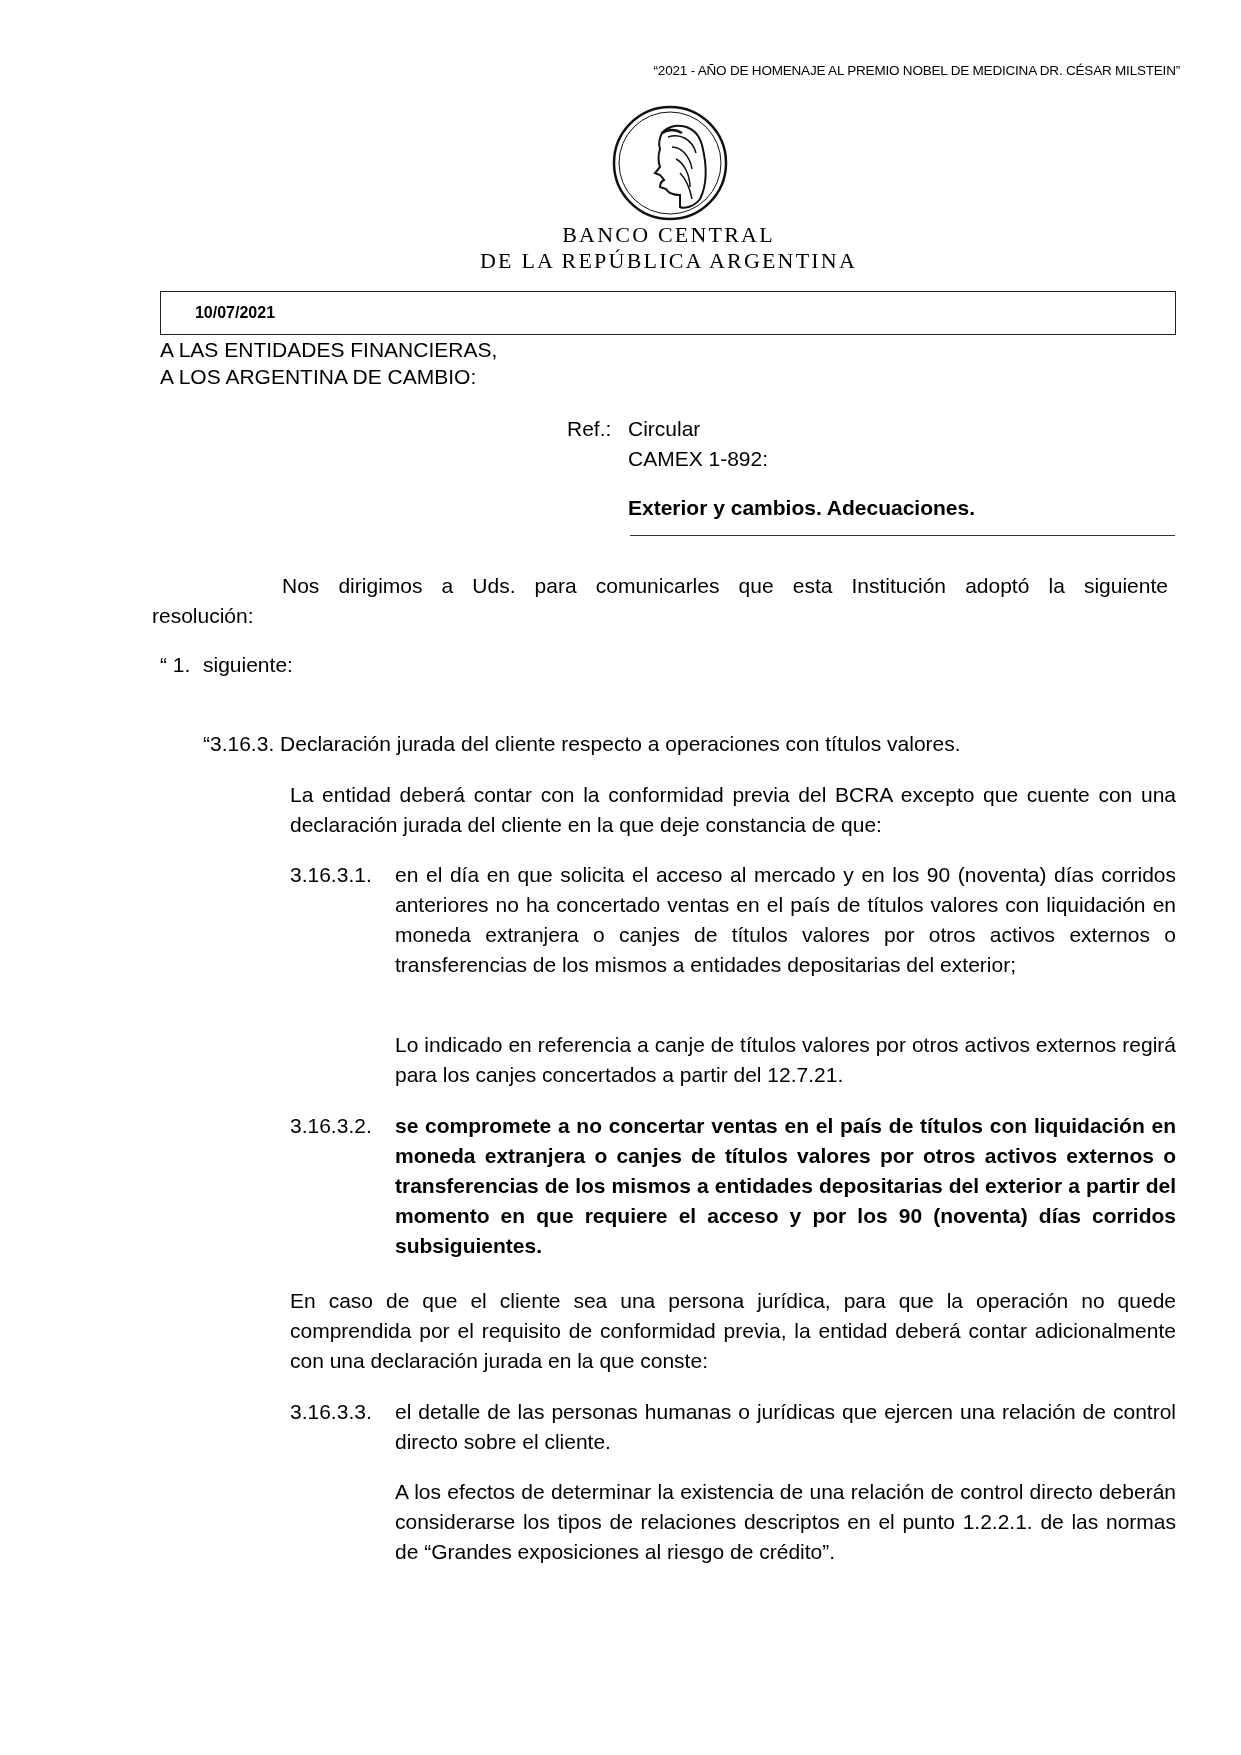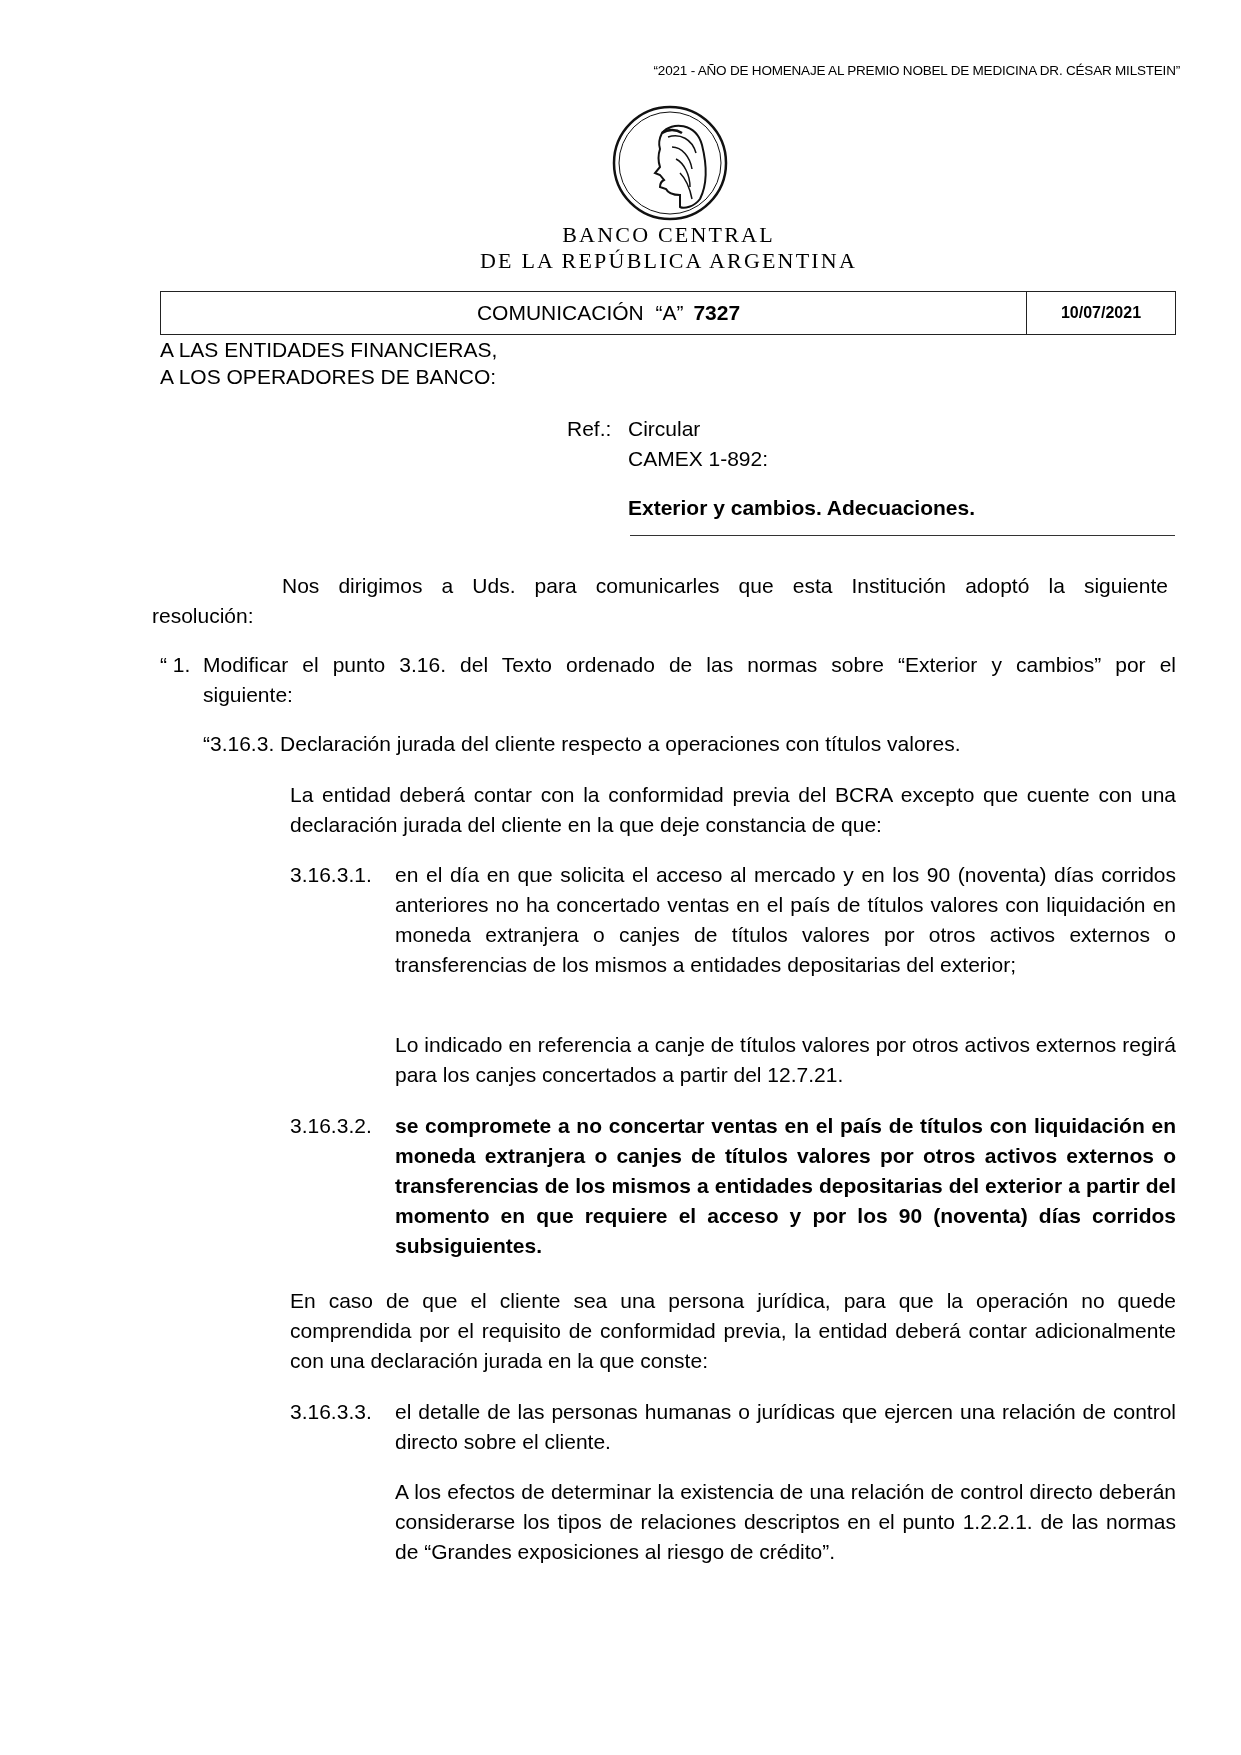--- a/index.html
+++ b/index.html
@@ -52,48 +52,43 @@
     <path d="M52 30 C62 18, 86 20, 92 42 C96 58, 98 80, 90 96 C84 104, 74 106, 70 104 L70 92 C64 92, 58 90, 56 86 L50 84 C50 80, 52 78, 54 77 L50 72 L45 70 L50 64 C48 58, 48 52, 50 46 C48 40, 50 34, 52 30 Z" fill="none" stroke="#111" stroke-width="2"></path>
     <path d="M58 34 C70 30, 82 36, 86 50 M62 44 C72 44, 80 54, 82 66 M66 56 C74 60, 80 72, 80 84 M70 70 C76 76, 80 86, 82 96" fill="none" stroke="#111" stroke-width="1.5"></path>
     <path d="M52 30 C58 26, 66 26, 72 30" fill="none" stroke="#111" stroke-width="2.5"></path>
   </svg>
 </div>
 
 <div class="abs bank1">BANCO CENTRAL</div>
 <div class="abs bank2">DE LA REPÚBLICA ARGENTINA</div>
 
 <div class="abs comm-box">
-  <div class="comm-left">
-    <span style="white-space:pre;">COMUNICACIÓN  “A”</span>
-    <b>7327</b>
-  </div>
   <div class="comm-right">10/07/2021</div>
 </div>
 
 <div class="abs text addr" style="line-height:27px;">
   <div>A LAS ENTIDADES FINANCIERAS,</div>
-  <div>A LOS OPERADORES DE BANCO:</div>
+  <div>A LOS ARGENTINA DE CAMBIO:</div>
 </div>
 
 <div class="abs text ref-label">Ref.:</div>
 <div class="abs text ref-val">
   <div>Circular</div>
   <div>CAMEX 1-892:</div>
 </div>
 <div class="abs text subject">Exterior y cambios. Adecuaciones.</div>
 <div class="abs subject-rule"></div>
 
 <div class="abs text para intro">
   <div class="jl">Nos dirigimos a Uds. para comunicarles que esta Institución adoptó la siguiente</div>
   <div style="text-indent:0">resolución:</div>
 </div>
 
 <div class="abs text item1-num">“ 1.</div>
 <div class="abs text item1">
-  <div class="jl">Modificar el punto 3.16. del Texto ordenado de las normas sobre “Exterior y cambios” por el</div>
   <div>siguiente:</div>
 </div>
 
 <div class="abs text sec">“3.16.3. Declaración jurada del cliente respecto a operaciones con títulos valores.</div>
 
 <div class="abs text body-p p1">La entidad deberá contar con la conformidad previa del BCRA excepto que cuente con una declaración jurada del cliente en la que deje constancia de que:</div>
 
 <div class="abs text num n1">3.16.3.1.</div>
 <div class="abs text sub s1">en el día en que solicita el acceso al mercado y en los 90 (noventa) días corridos anteriores no ha concertado ventas en el país de títulos valores con liquidación en moneda extranjera o canjes de títulos valores por otros activos externos o transferencias de los mismos a entidades depositarias del exterior;</div>
 <div class="abs text sub s1b">Lo indicado en referencia a canje de títulos valores por otros activos externos regirá para los canjes concertados a partir del 12.7.21.</div>

